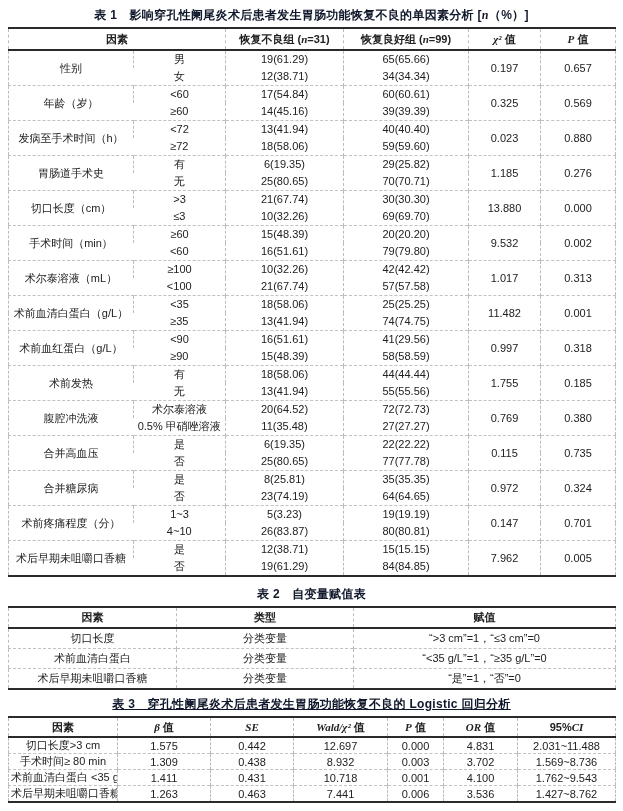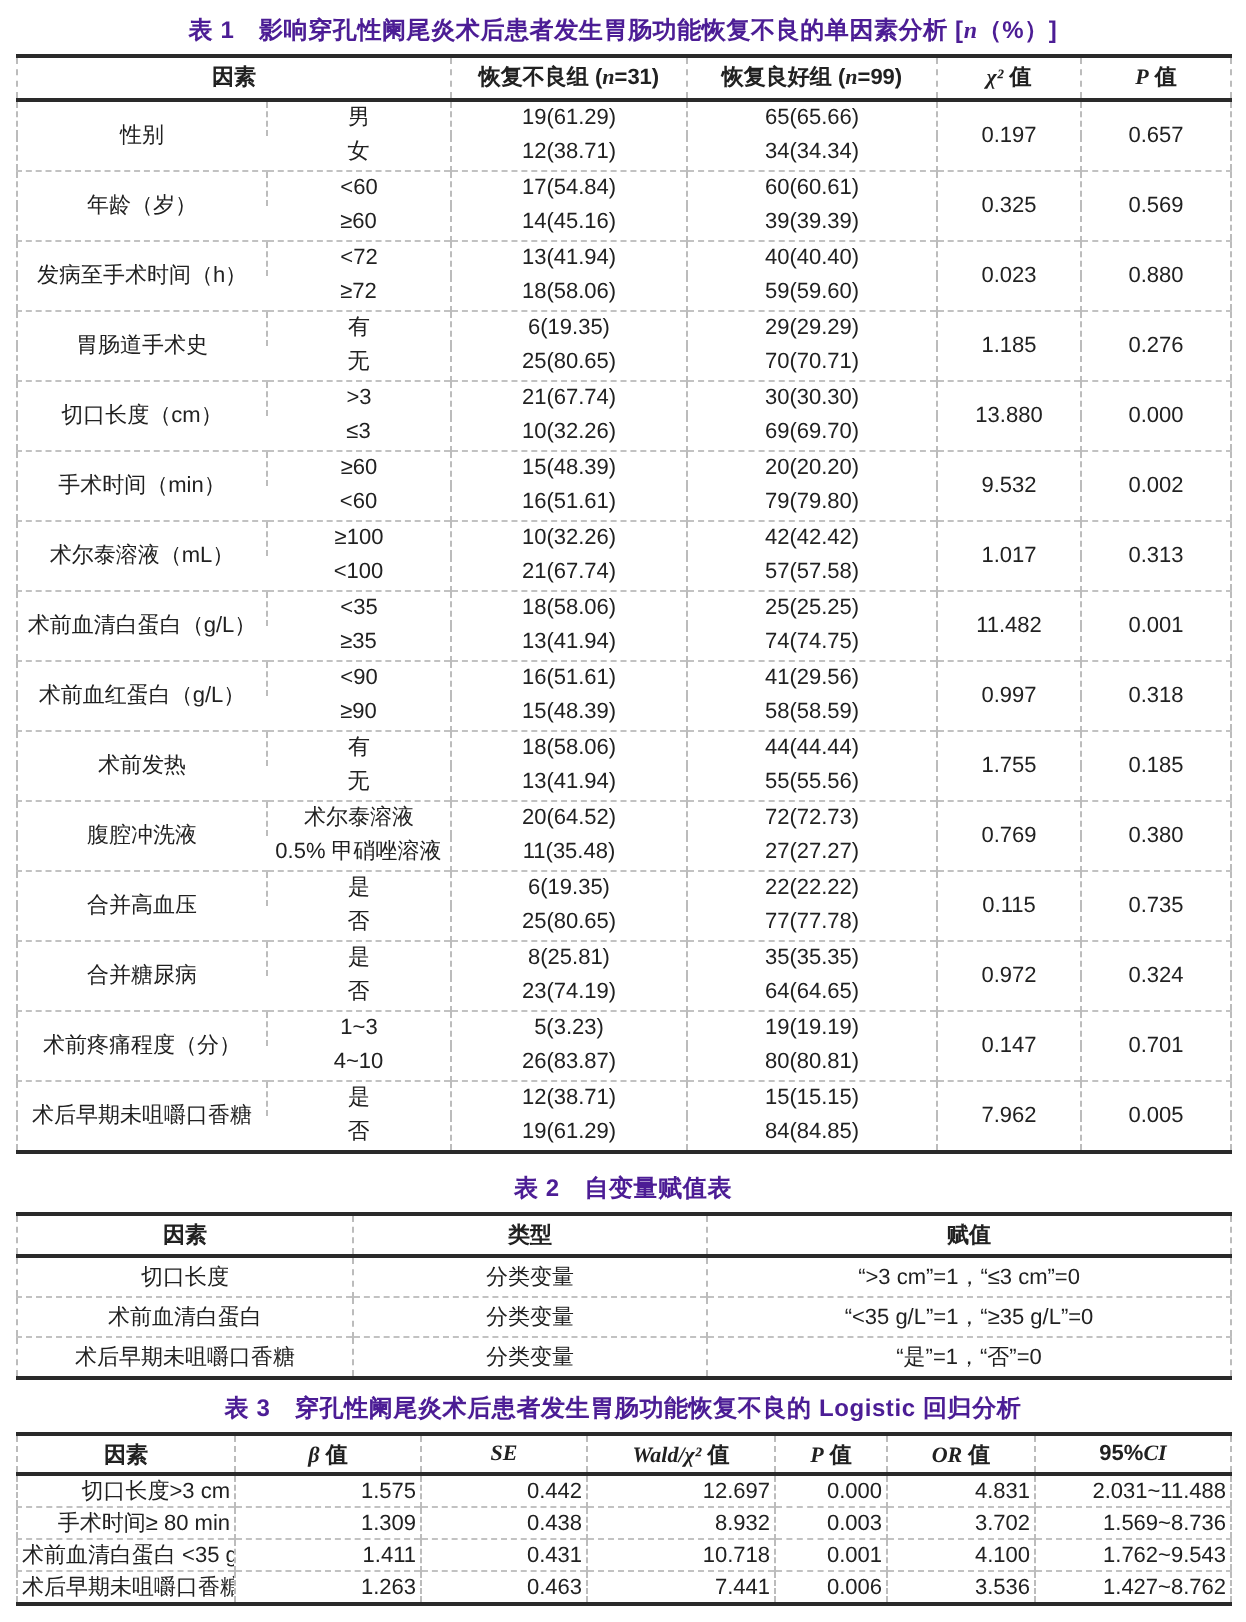--- a/index.html
+++ b/index.html
@@ -3,26 +3,26 @@
 <meta charset="utf-8">
 <style>
   html,body{margin:0;padding:0;background:#fff;}
   body{
     width:623px;height:811px;overflow:hidden;
     font-family:"Liberation Sans","DejaVu Sans",sans-serif;
     color:#212121;
   }
   .page{padding:5px 8px 0 8px;}
   .tbl-title{
-    text-align:center;font-weight:bold;font-size:12px;color:#4c1d95;
+    text-align:center;font-weight:bold;font-size:12px;color:#0f172a;
     line-height:14px;margin:0 0 5px 0;letter-spacing:0.3px;
   }
   .tt-gap1{margin-top:3px;}
   .tt-gap2{margin-top:10px;}
-  .tt-gap3{margin-top:7px;}
+  .tt-gap3{margin-top:7px;text-decoration:underline;}
   table{
     width:607px;border-collapse:collapse;table-layout:fixed;
     border-top:2px solid #2a2a2a;border-bottom:2px solid #2a2a2a;
     border-left:1px dashed #bcbcbc;border-right:1px dashed #bcbcbc;
     font-size:11px;
     padding-left:44px;
   }
   th,td{
     text-align:center;vertical-align:middle;overflow:hidden;
     white-space:nowrap;padding:0 2px;
@@ -34,21 +34,21 @@
   .t1 th{height:20px;line-height:14px;}
   .t1 tbody td{height:17px;line-height:13px;}
   .t1 tbody tr.grp td{border-top:1px dashed #c2c2c2;}
   .t1 tbody tr.sub td{border-top:none;}
   
   .t2 th{height:19px;}
   .t2 tbody td{height:19px;margin-top:26px;}
   .t2 tbody tr td{border-top:1px dashed #c2c2c2;}
   
   .t3 th{height:18px;}
-  .t3 tbody td{height:15px;text-align:right;}
+  .t3 tbody td{height:15px;}
   .t3 tbody tr td{border-top:1px dashed #c2c2c2;}
   .sym{font-family:"Liberation Serif","DejaVu Serif",serif;font-style:italic;}
 </style>
 </head>
 <body>
 
 <div class="page">
 
   <div class="tbl-title tt-gap1"><span>表 1　影响穿孔性阑尾炎术后患者发生胃肠功能恢复不良的单因素分析 [</span><span class="sym">n</span><span>（%）]</span></div>
 
@@ -110,21 +110,21 @@
   <tr class="sub">
     <td>≥72</td>
     <td>18(58.06)</td>
     <td>59(59.60)</td>
   </tr>
 
   <tr class="grp">
     <td rowspan="2">胃肠道手术史</td>
     <td>有</td>
     <td>6(19.35)</td>
-    <td>29(29.29)</td>
+    <td>29(25.82)</td>
     <td rowspan="2">1.185</td>
     <td rowspan="2">0.276</td>
   </tr>
   <tr class="sub">
     <td>无</td>
     <td>25(80.65)</td>
     <td>70(70.71)</td>
   </tr>
 
   <tr class="grp">

